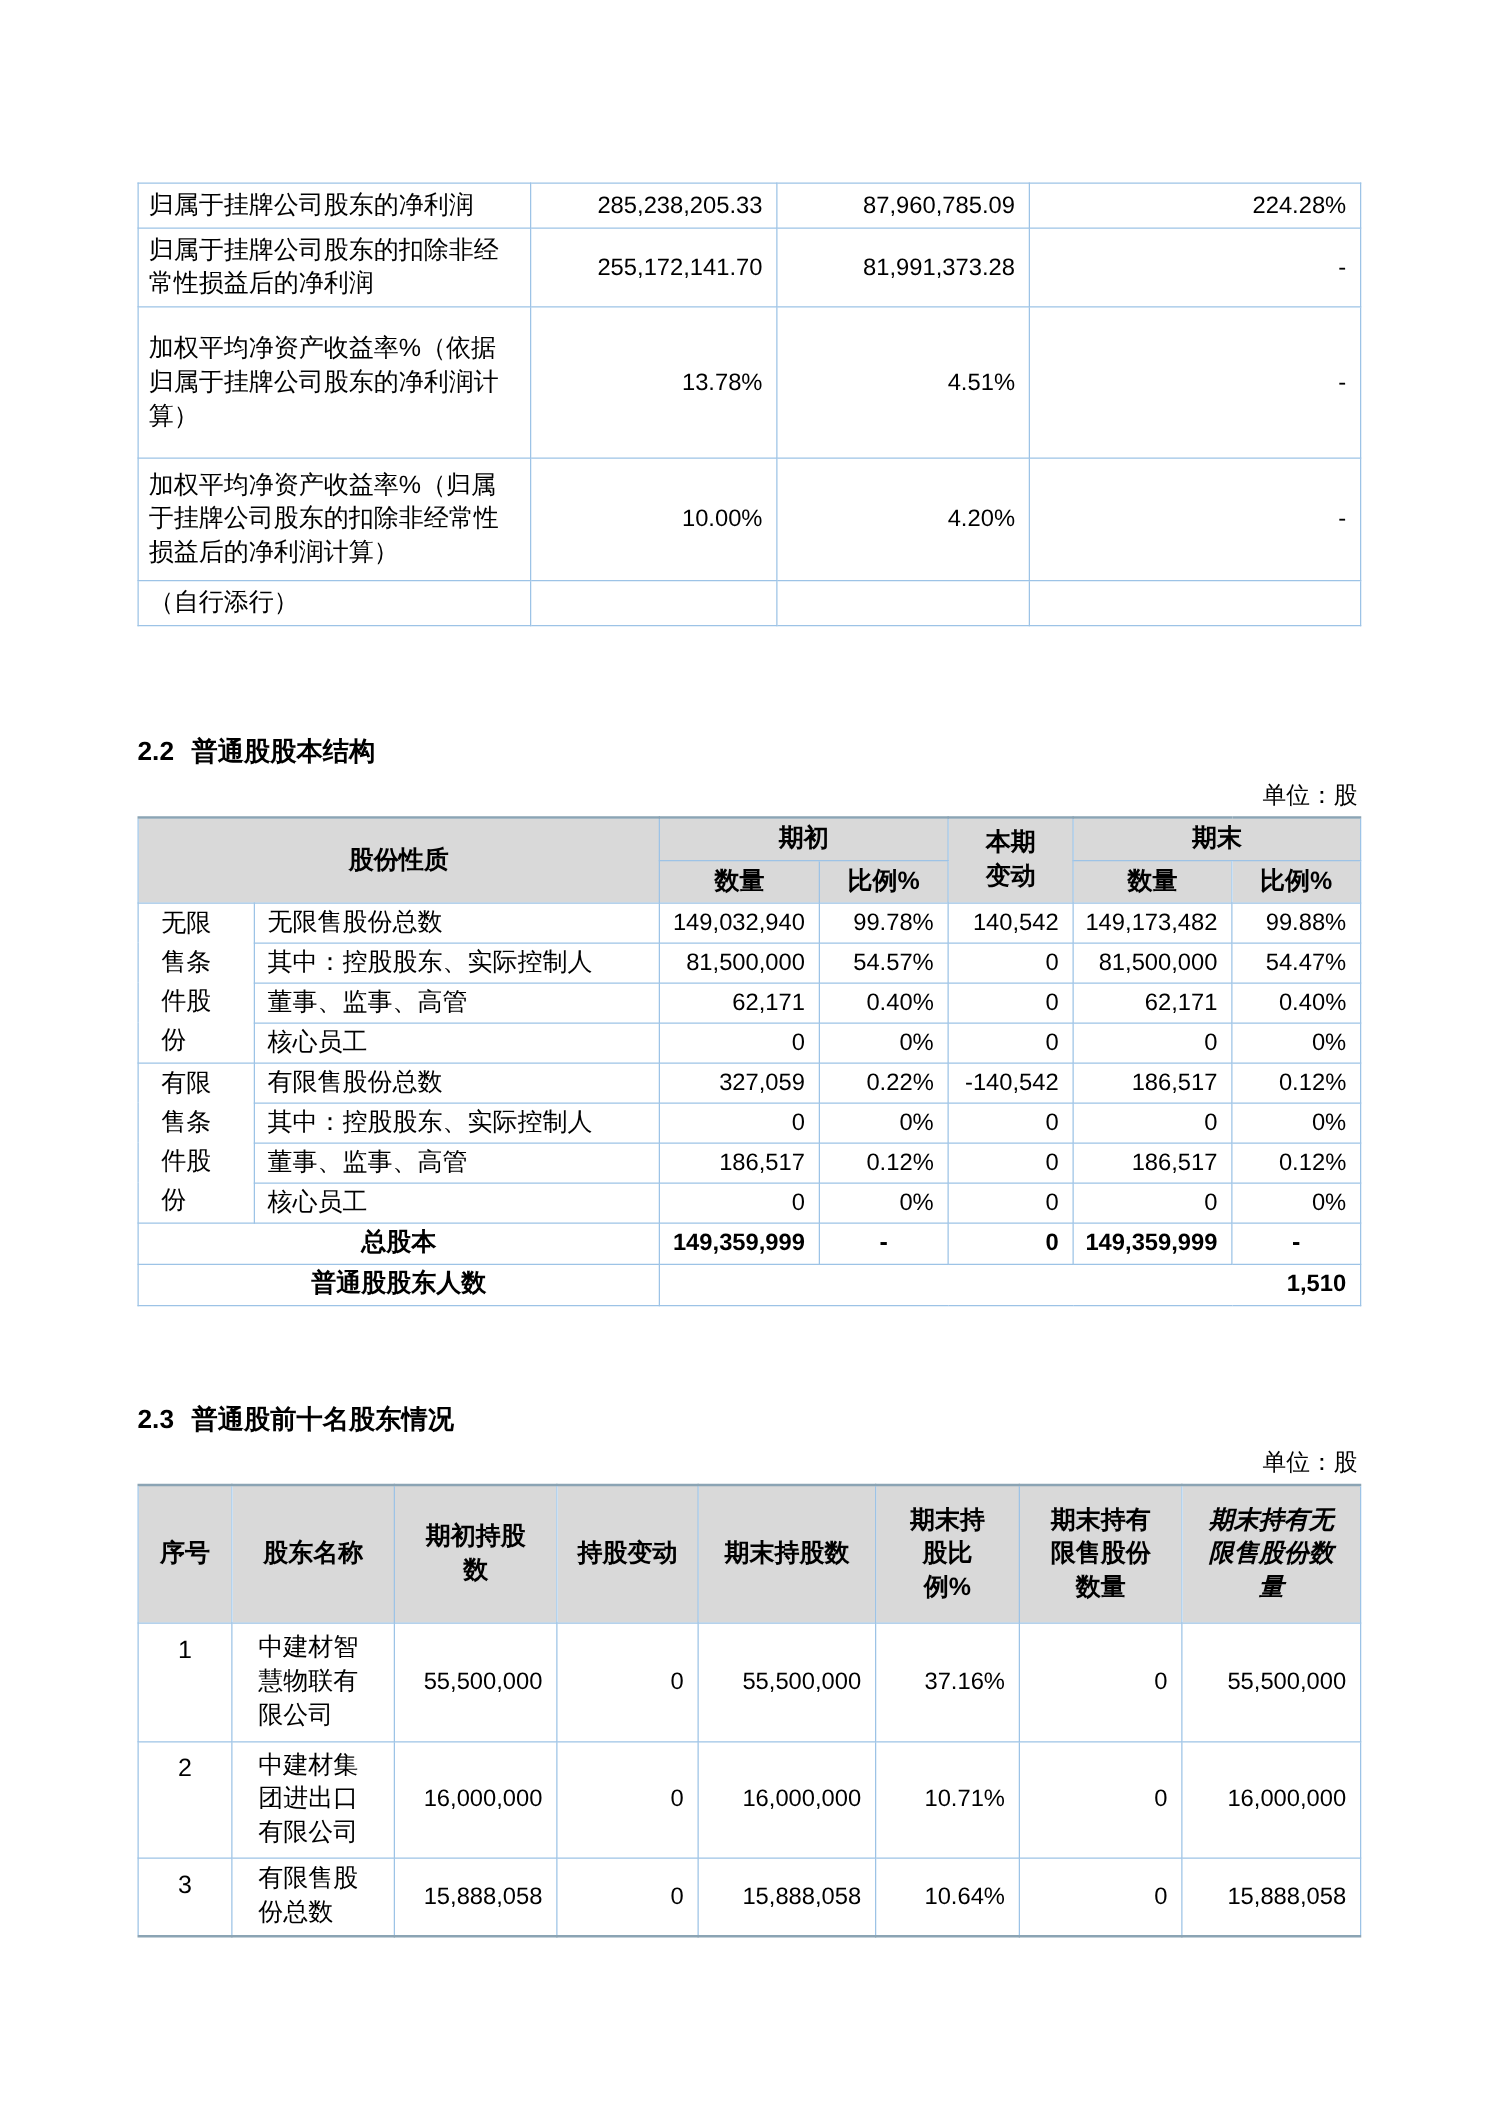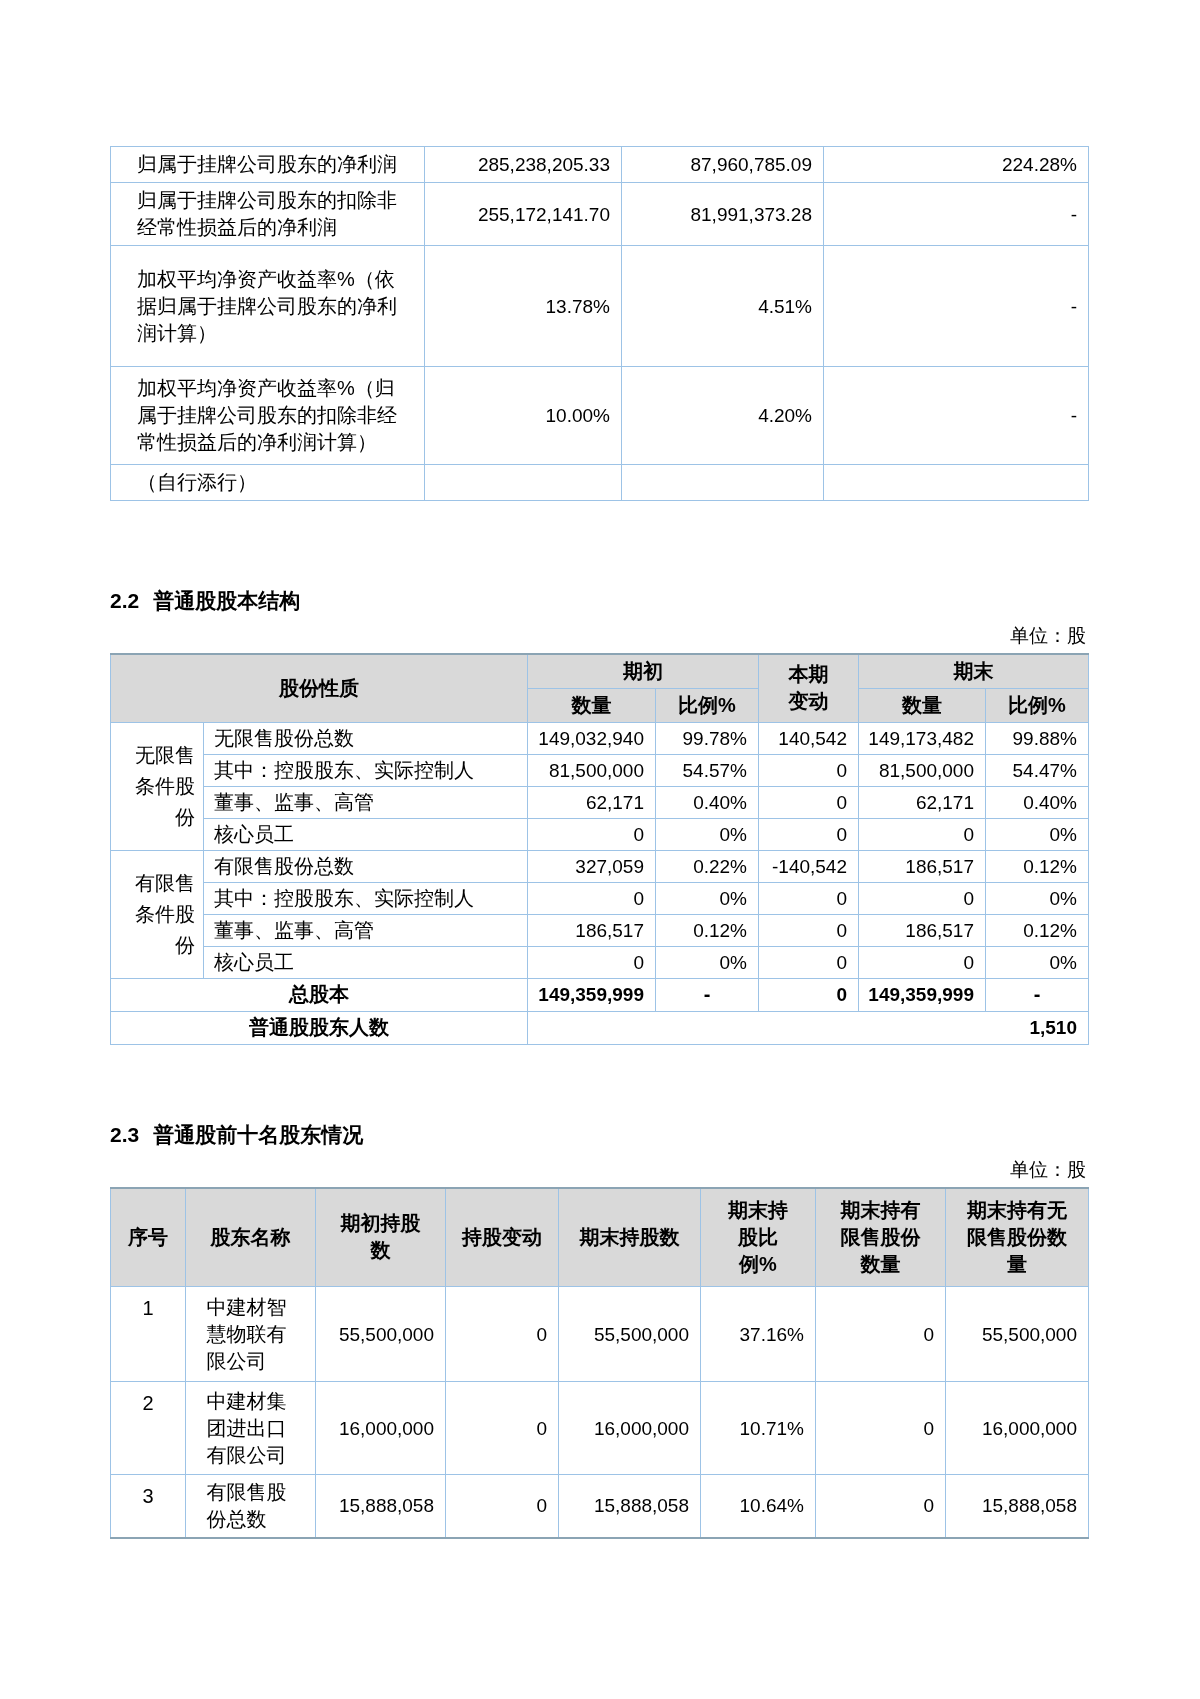--- a/index.html
+++ b/index.html
@@ -16,41 +16,41 @@
     font-size:20px;line-height:27px;
     padding:2px 8px;
     word-break:break-all;
     vertical-align:middle;
     overflow:hidden;
   }
   th{background:#d9d9d9;font-weight:bold;text-align:center;padding:2px 6px;}
   .hd-top{border-top:2px solid #8ba4b4;}
   .t23{border-bottom:2px solid #8ba4b4;}
 
-  .lbl{text-align:left;padding:4px 20px 4px 26px;}
+  .lbl{text-align:left;padding:4px 20px 4px 8px;}
   .num{font-size:19px;text-align:right;padding-right:11px;}
   .ctr{text-align:center;}
   .bold td{font-weight:bold;}
-  .grp{text-align:right;padding:0 8px;line-height:31px;}
+  .grp{text-align:left;padding:0 18px;line-height:31px;}
   .ind{padding-left:104px;}
   .itm{text-align:left;padding-left:10px;}
 
   .t1{margin-top:146px;}
 
   .sec{font-size:21px;font-weight:bold;color:#000;margin:0;}
   .sec .no{display:inline-block;margin-right:14px;letter-spacing:0;}
   .sec22{margin-top:86px;}
   .sec23{margin-top:76px;}
   .unit{text-align:right;font-size:19px;margin:8px 2px 4px 0;}
 
   
   .w2c{width:44px;margin:0 auto;}
   .w76{width:76px;margin:0 auto;}
   .w88{width:88px;margin:0 auto;}
-  .w108{width:108px;margin:0 auto;}
+  .w108{width:108px;margin:12px auto;font-style:italic;}
   .name{display:block;width:88px;margin:0 auto;text-align:left;}
   .t23 td.namecell{text-align:center;font-family:Liberation Serif, serif;}
 </style>
 </head>
 <body>
 
 <div class="content">
 
   <table class="t1">
     <colgroup>

